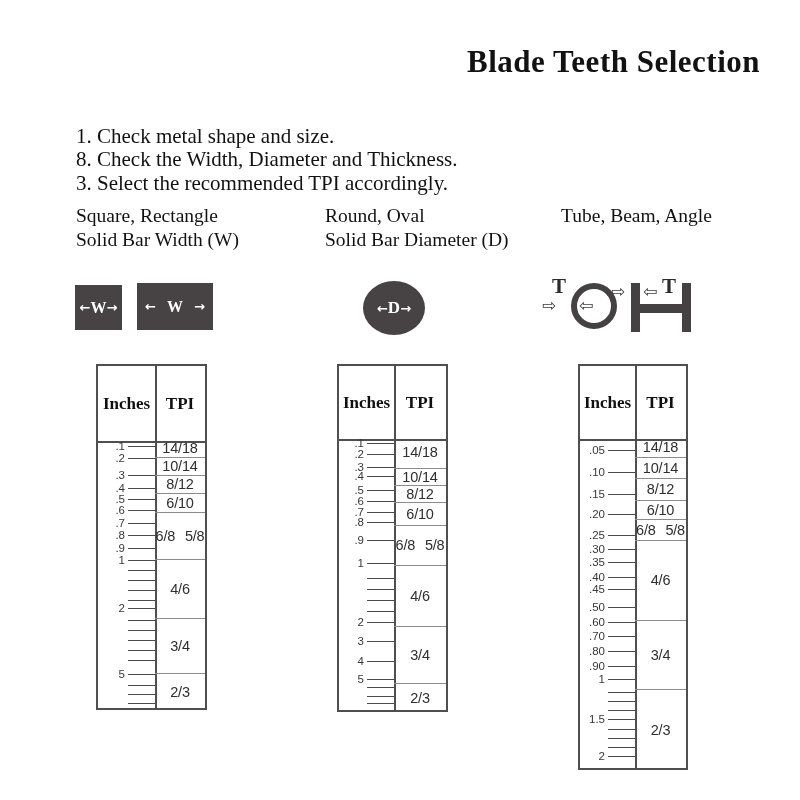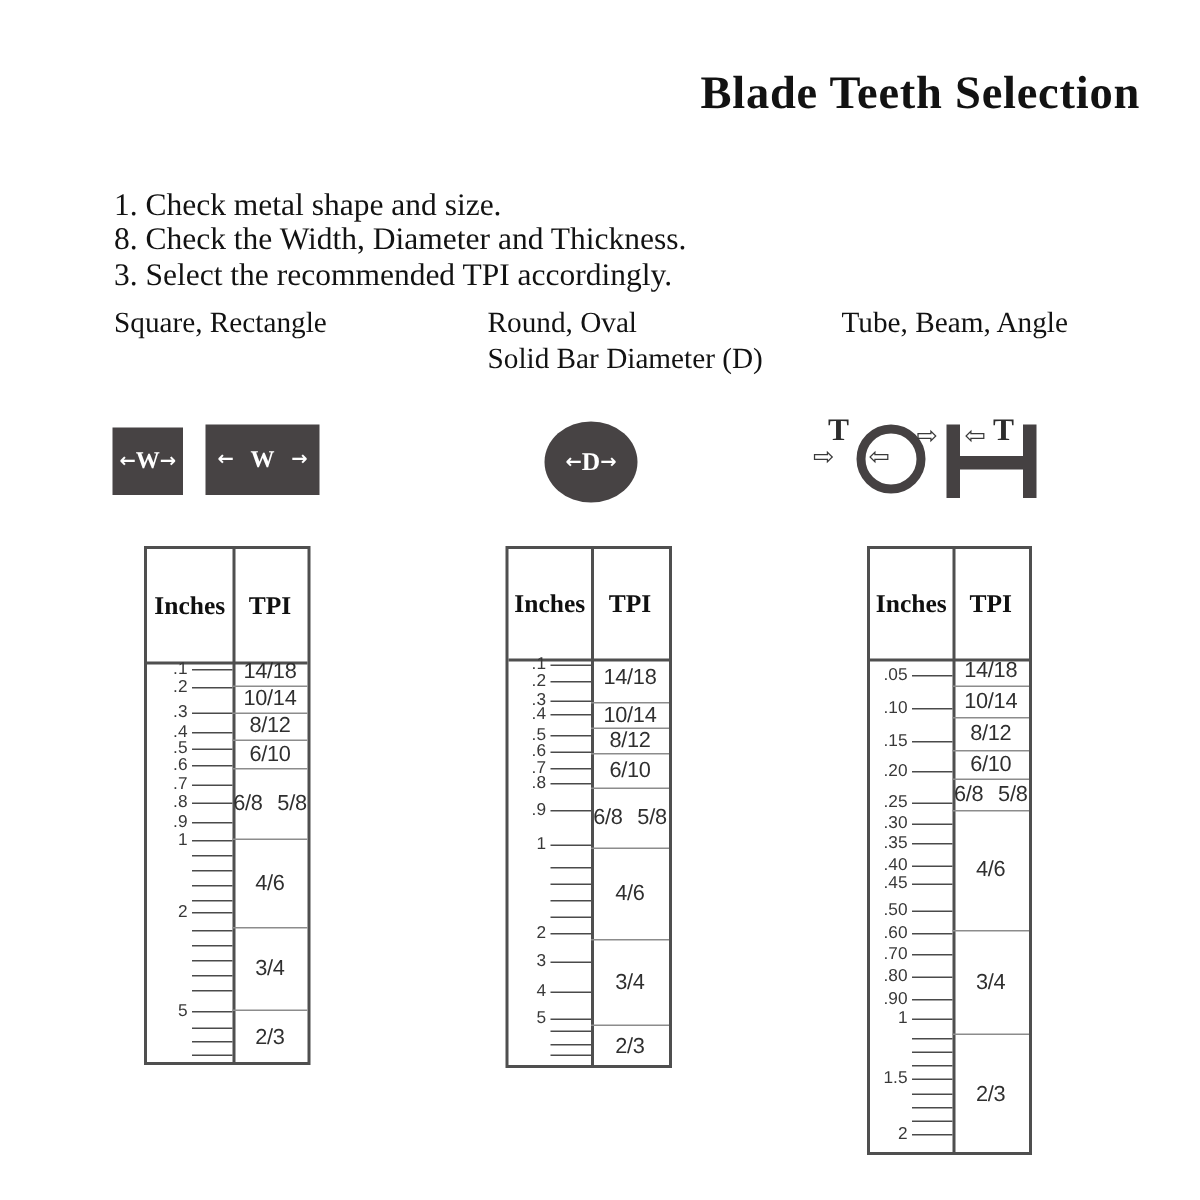--- a/index.html
+++ b/index.html
@@ -61,20 +61,21 @@
   <div class="title">Blade Teeth Selection</div>
 
   <div class="steps">
     <div>1. Check metal shape and size.</div>
     <div>8. Check the Width, Diameter and Thickness.</div>
     <div>3. Select the recommended TPI accordingly.</div>
   </div>
 
   <div class="colhead c1">
     <div>Square, Rectangle</div>
+    <div>Solid Bar Width (W)</div>
   </div>
   <div class="colhead c2">
     <div>Round, Oval</div>
     <div>Solid Bar Diameter (D)</div>
   </div>
   <div class="colhead c3">
     <div>Tube, Beam, Angle</div>
   </div>
 
   <div class="wbox" style="left:75px;top:285px;width:47px;height:45px;">

